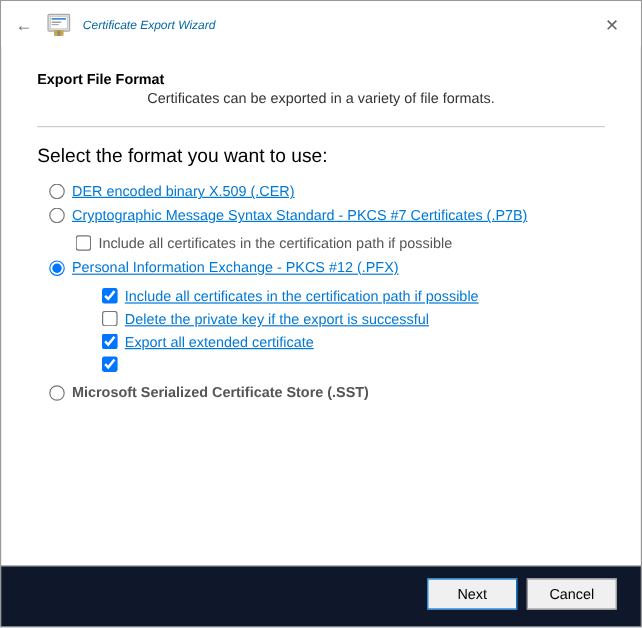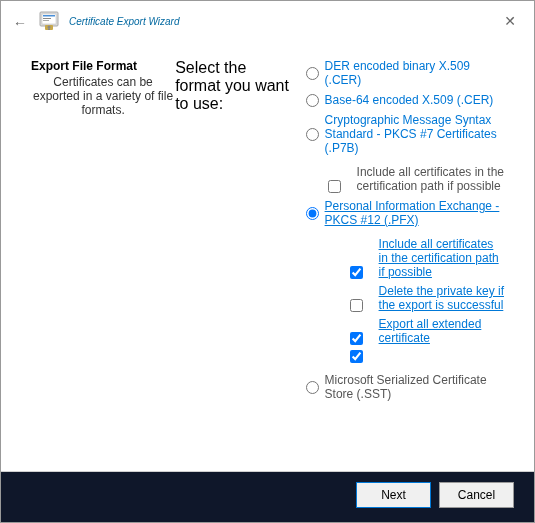--- a/index.html
+++ b/index.html
@@ -66,21 +66,21 @@
       display: flex;
       align-items: center;
       justify-content: center;
       font-size: 14px;
       color: #666;
     }
     .content {
       flex: 1;
       padding: 20px 30px 10px 30px;
       display: flex;
-      flex-direction: row;
+      flex-direction: column;
       overflow-y: auto;
     }
     .section-header {
       margin-bottom: 6px;
     }
     .section-title {
       font-weight: bold;
       font-size: 12px;
       color: #000;
     }
@@ -113,37 +113,39 @@
     }
     .radio-option input[type="radio"] {
       margin: 0;
       width: 13px;
       height: 13px;
       cursor: pointer;
     }
     .radio-option label {
       font-size: 12px;
       color: #0078d7;
+      text-decoration: underline;
       cursor: pointer;
     }
     .radio-option label.no-link {
       color: #555;
       text-decoration: none;
+      font-weight: bold;
     }
     .sub-options {
       margin-left: 22px;
       display: flex;
       flex-direction: column;
       gap: 5px;
       margin-top: 4px;
     }
     .checkbox-option {
       display: flex;
-      align-items: flex-end;
-      gap: 16px;
+      align-items: flex-start;
+      gap: 6px;
     }
     .checkbox-option input[type="checkbox"] {
       margin: 0;
       width: 13px;
       height: 13px;
       cursor: pointer;
     }
     .checkbox-option label {
       font-size: 12px;
       color: #0078d7;
@@ -226,24 +228,20 @@
 
     <div class="format-label">Select the format you want to use:</div>
 
     <div class="options-list">
 
       <div class="radio-option">
         <input type="radio" name="certformat" id="der" style="">
         <label for="der">DER encoded binary X.509 (.CER)</label>
       </div>
 
-      <div class="radio-option">
-        <input type="radio" name="certformat" id="base64" style="">
-        <label for="base64">Base-64 encoded X.509 (.CER)</label>
-      </div>
 
       <div class="radio-option">
         <input type="radio" name="certformat" id="pkcs7" style="">
         <label for="pkcs7">Cryptographic Message Syntax Standard - PKCS #7 Certificates (.P7B)</label>
       </div>
       <div class="sub-options">
         <div class="checkbox-option">
           <input type="checkbox" id="pkcs7_sub" style="">
           <label for="pkcs7_sub" class="no-link">Include all certificates in the certification path if possible</label>
         </div>

